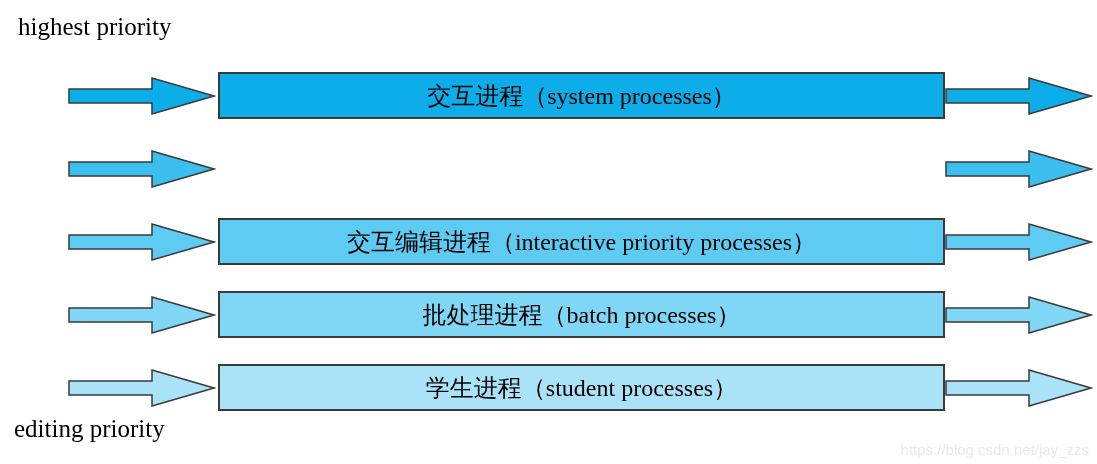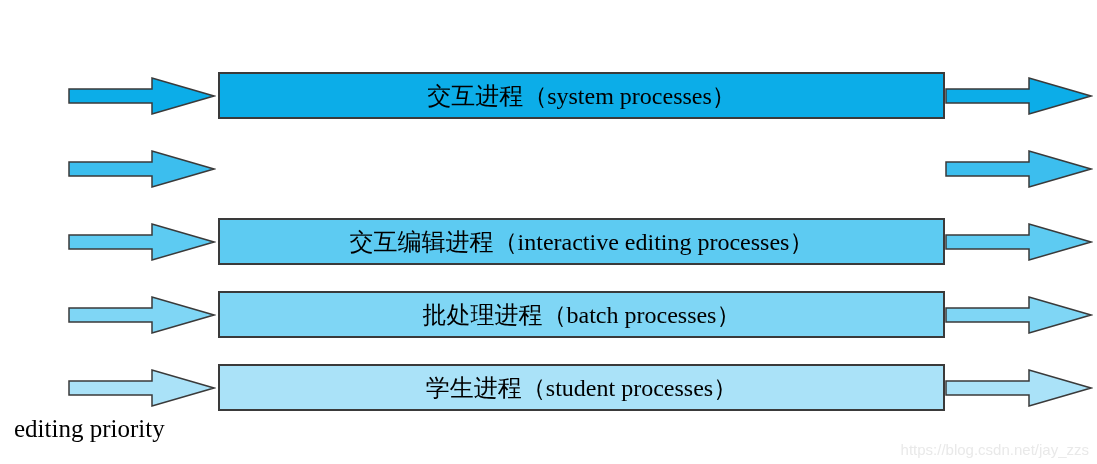--- a/index.html
+++ b/index.html
@@ -69,20 +69,21 @@
     font-family: "Liberation Sans", sans-serif;
     font-size: 15px;
     color: #e9e9e9;
     white-space: nowrap;
   }
 </style>
 </head>
 <body>
 
 <div class="canvas">
+  <div class="corner-label top">highest priority</div>
 
   <div>
   <div class="queue-row" style="top: 72px; --row-color: #0cade8;">
     <svg class="flow-arrow left" viewBox="0 0 148 40" preserveAspectRatio="none">
       <polygon points="1,13 84,13 84,2 146,20 84,38 84,27 1,27"></polygon>
     </svg>
     <div class="queue-bar">
       <span class="queue-bar-label">交互进程（system processes）</span>
     </div>
     <svg class="flow-arrow right" viewBox="0 0 148 40" preserveAspectRatio="none">
@@ -97,21 +98,21 @@
     <svg class="flow-arrow right" viewBox="0 0 148 40" preserveAspectRatio="none">
       <polygon points="1,13 84,13 84,2 146,20 84,38 84,27 1,27"></polygon>
     </svg>
   </div>
 
   <div class="queue-row" style="top: 218px; --row-color: #5dcbf2;">
     <svg class="flow-arrow left" viewBox="0 0 148 40" preserveAspectRatio="none">
       <polygon points="1,13 84,13 84,2 146,20 84,38 84,27 1,27"></polygon>
     </svg>
     <div class="queue-bar">
-      <span class="queue-bar-label">交互编辑进程（interactive editing processes）</span>
+      <span class="queue-bar-label">交互编辑进程（interactive priority processes）</span>
     </div>
     <svg class="flow-arrow right" viewBox="0 0 148 40" preserveAspectRatio="none">
       <polygon points="1,13 84,13 84,2 146,20 84,38 84,27 1,27"></polygon>
     </svg>
   </div>
 
   <div class="queue-row" style="top: 291px; --row-color: #7fd6f5;">
     <svg class="flow-arrow left" viewBox="0 0 148 40" preserveAspectRatio="none">
       <polygon points="1,13 84,13 84,2 146,20 84,38 84,27 1,27"></polygon>
     </svg>

